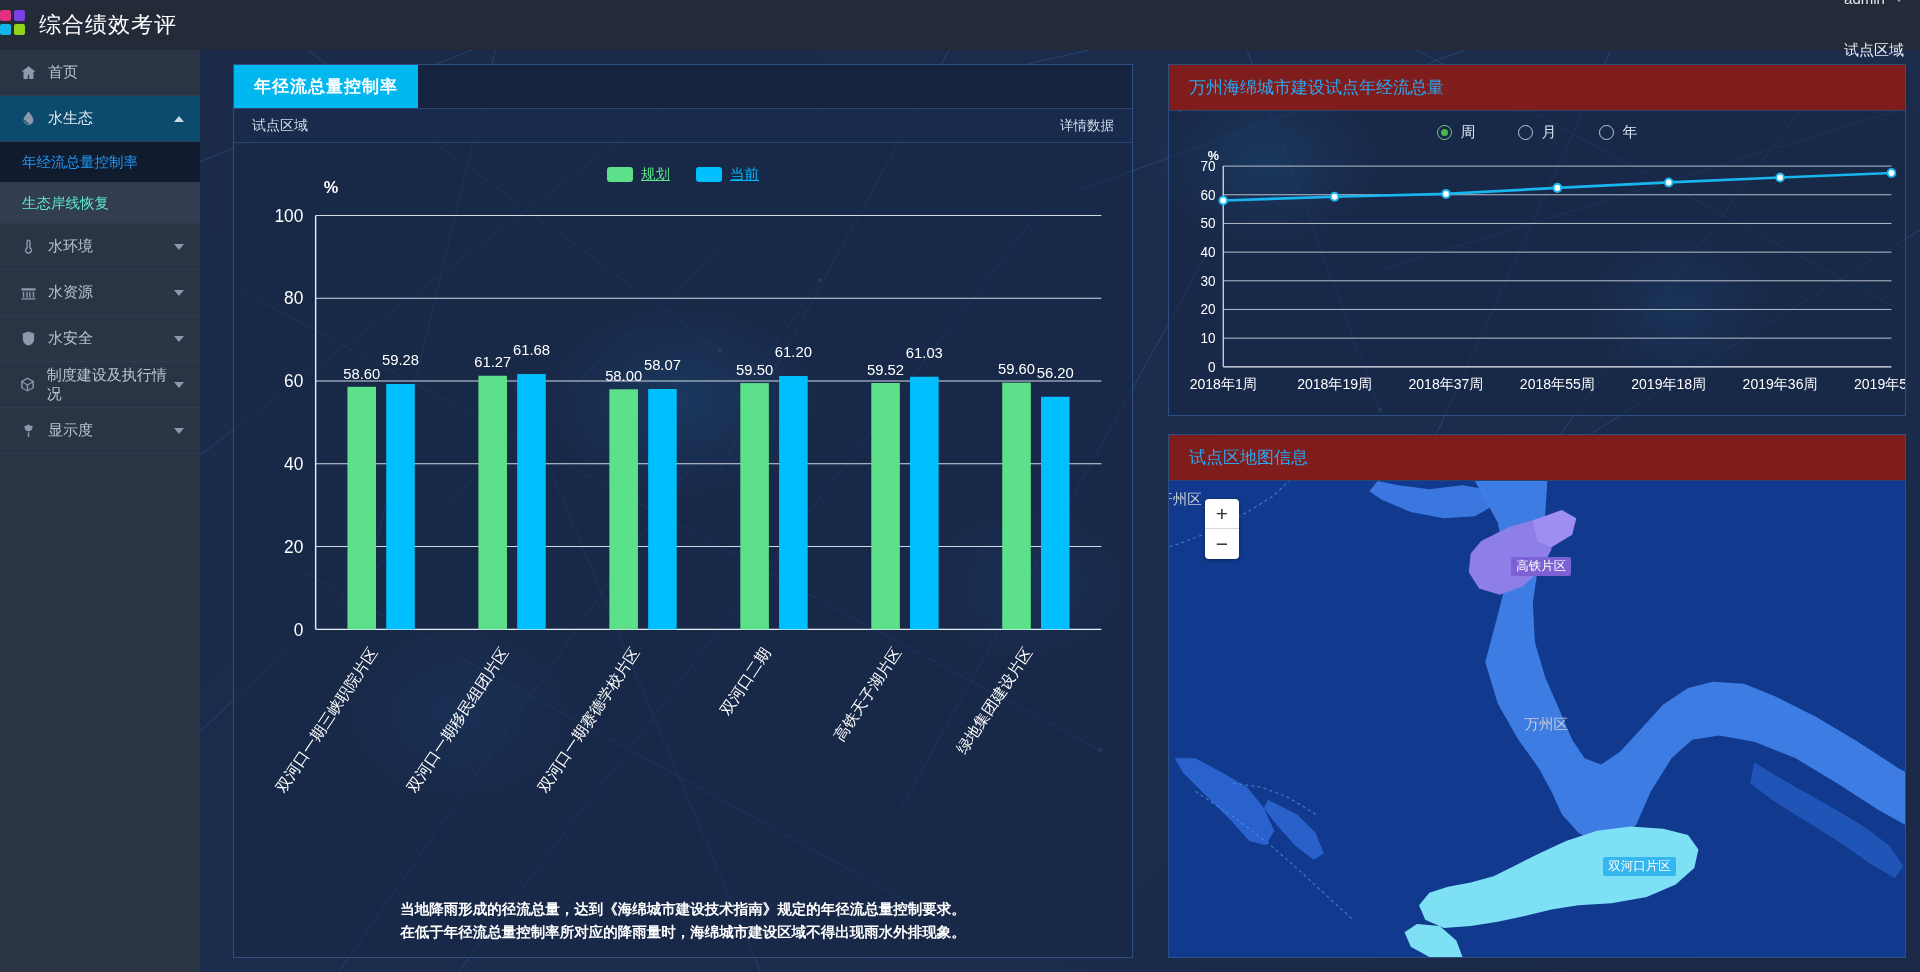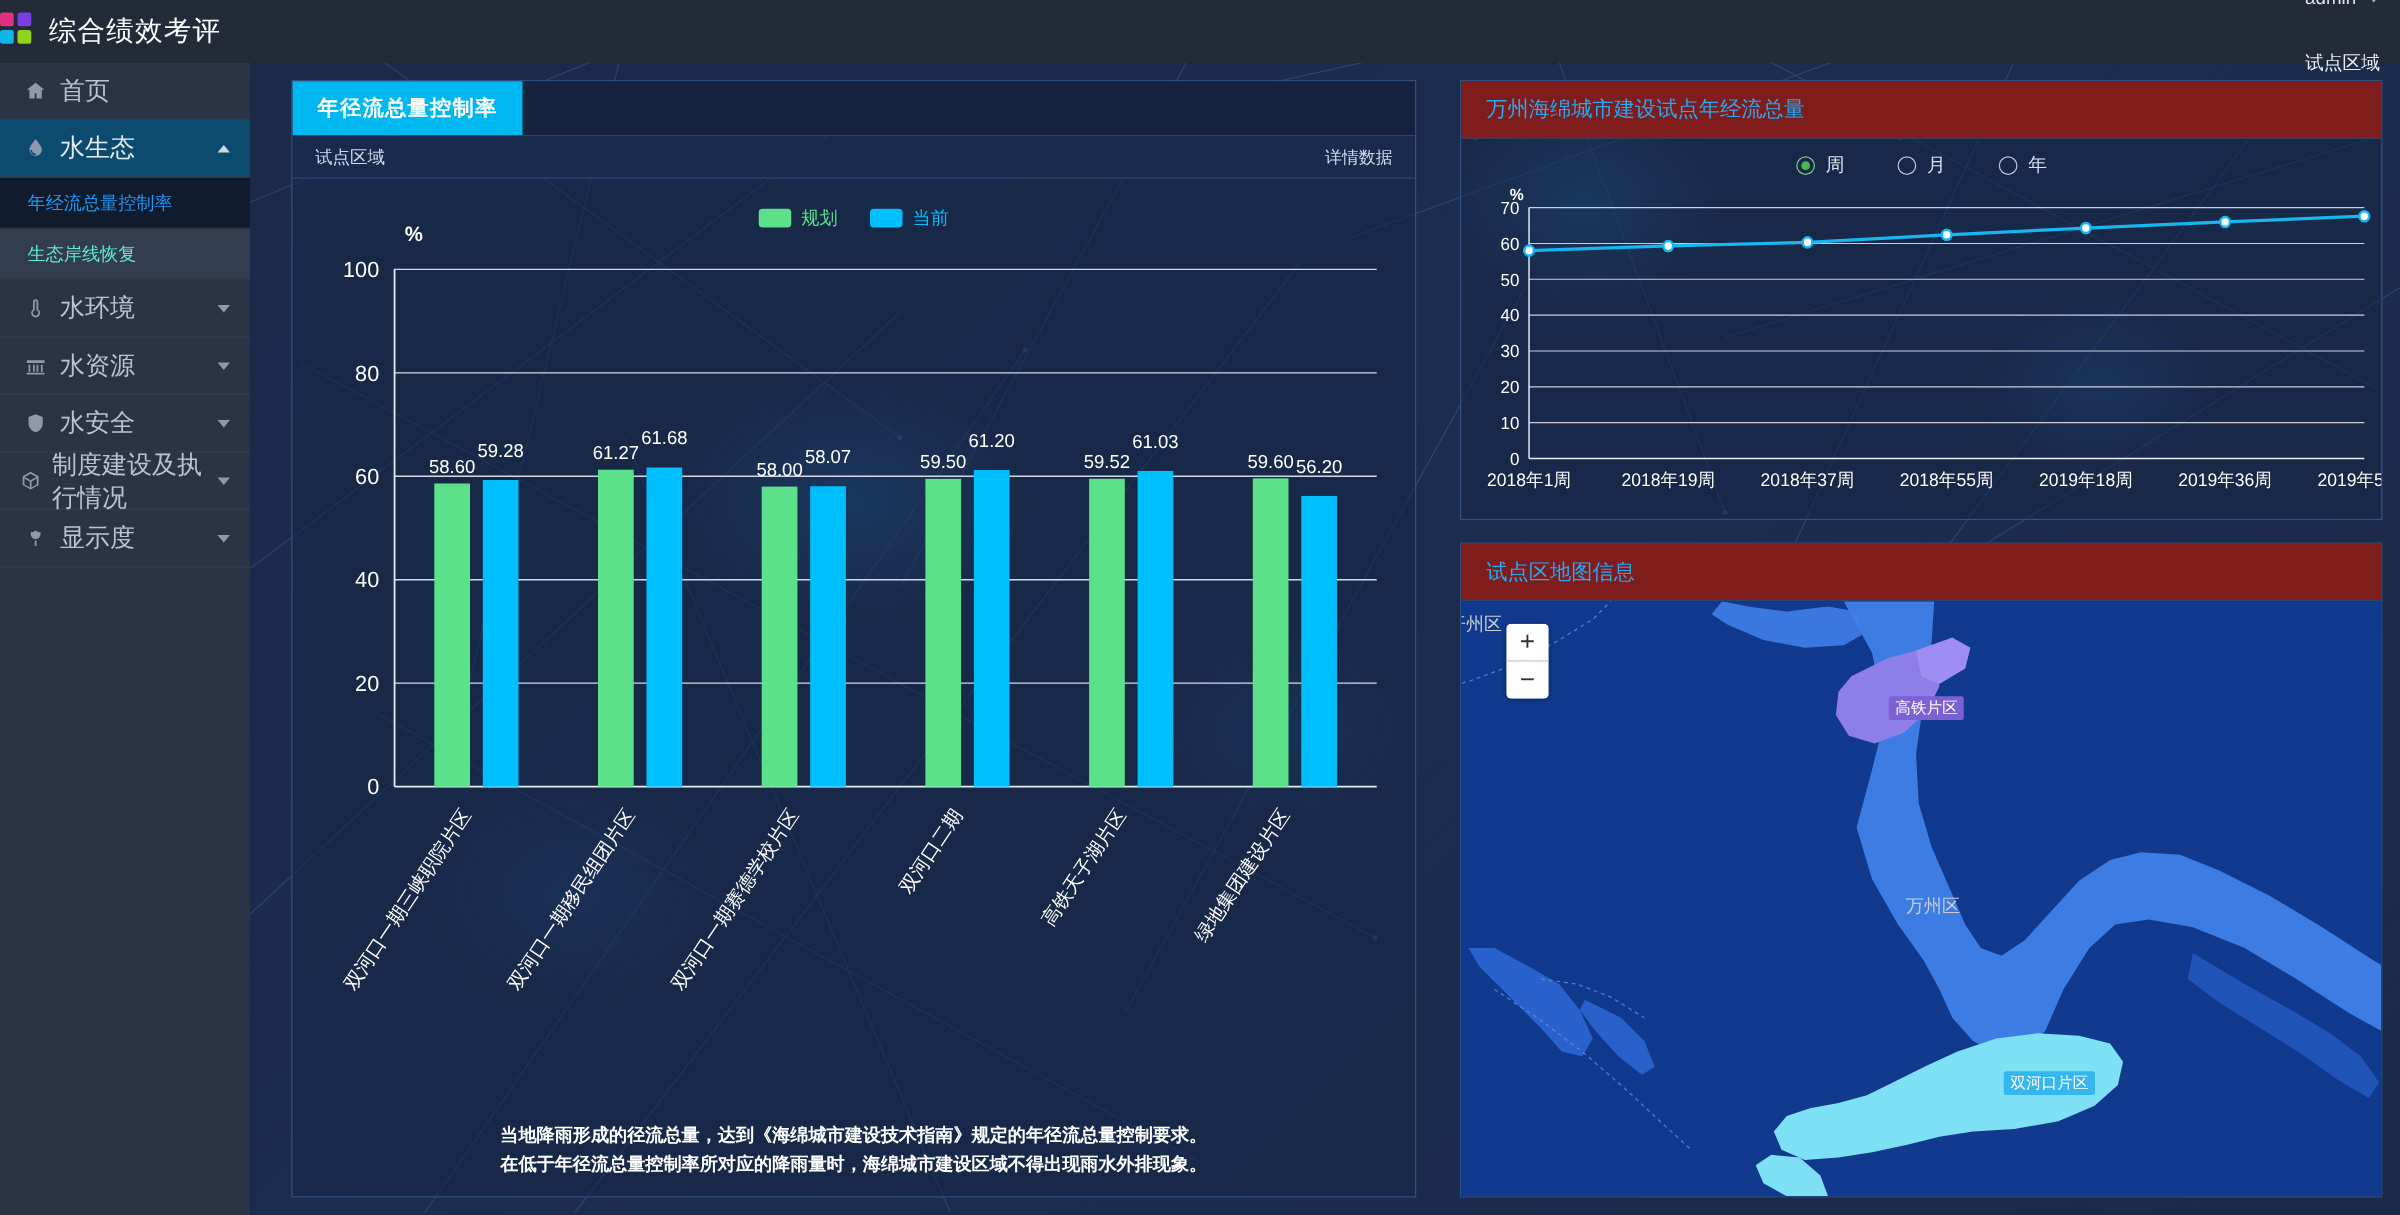--- a/index.html
+++ b/index.html
@@ -31,21 +31,21 @@
 
   .body-row { flex: 1; display: flex; min-height: 0; }
 
   
   .sidebar {
     width: 200px; flex: 0 0 200px; background: #2b3445;
     overflow: hidden; position: relative; z-index: 30;
   }
   .nav-item {
     height: 46px; display: flex; align-items: center; padding: 0 16px;
-    color: #b9c4d2; font-size: 20px; cursor: pointer;
+    color: #b9c4d2; font-size: 15px; cursor: pointer;
     border-bottom: 1px solid #323c4e; position: relative;
   }
   .nav-item .ico { width: 24px; display: flex; justify-content: center; align-items: center; margin-right: 8px; }
   .nav-item .ico svg { fill: #8e9aac; }
   .nav-item.open { background: #0c4a6e; color: #e4ebf4; }
   .nav-item .arrow { margin-left: auto; width: 0; height: 0;
      border-left: 5px solid transparent; border-right: 5px solid transparent; border-top: 6px solid #8e9aac; }
   .nav-item .arrow.up { border-top: none; border-bottom: 6px solid #cfd8e3; }
   .sub-item {
     height: 41px; display: flex; align-items: center; padding-left: 22px;
@@ -93,21 +93,21 @@
     padding: 0 18px; background: rgba(26,44,78,.75); border-bottom: 1px solid #2a4670;
   }
   .subbar .lbl { color: #d3dcea; font-size: 14px; }
   .subbar .link { color: #cfdaea; font-size: 13.5px; cursor: pointer; text-decoration: none; }
 
   
   .chart-wrap { flex: 1; position: relative; min-height: 0; }
   .legend { position: absolute; top: 22px; left: 0; width: 100%; display: flex; justify-content: center; gap: 26px; z-index: 5; }
   .legend-item { display: flex; align-items: center; gap: 8px; }
   .legend-swatch { width: 26px; height: 15px; border-radius: 3px; display: block; }
-  .legend-text { font-size: 14.5px; }
+  .legend-text { font-size: 14.5px; text-decoration: underline; }
   .foot-note {
     padding: 10px 0 14px; text-align: center; color: #fff; font-size: 14.5px;
     line-height: 1.55; font-weight: bold;
   }
 
   
   .radio-row { display: flex; justify-content: center; gap: 42px; padding: 12px 0 2px; }
   .radio-opt { display: flex; align-items: center; gap: 9px; cursor: pointer; }
   .radio-dot { width: 15px; height: 15px; border-radius: 50%; border: 1.6px solid #b9c8d8; display: flex; align-items: center; justify-content: center; }
   .radio-dot.on { border-color: #7ec97e; }

